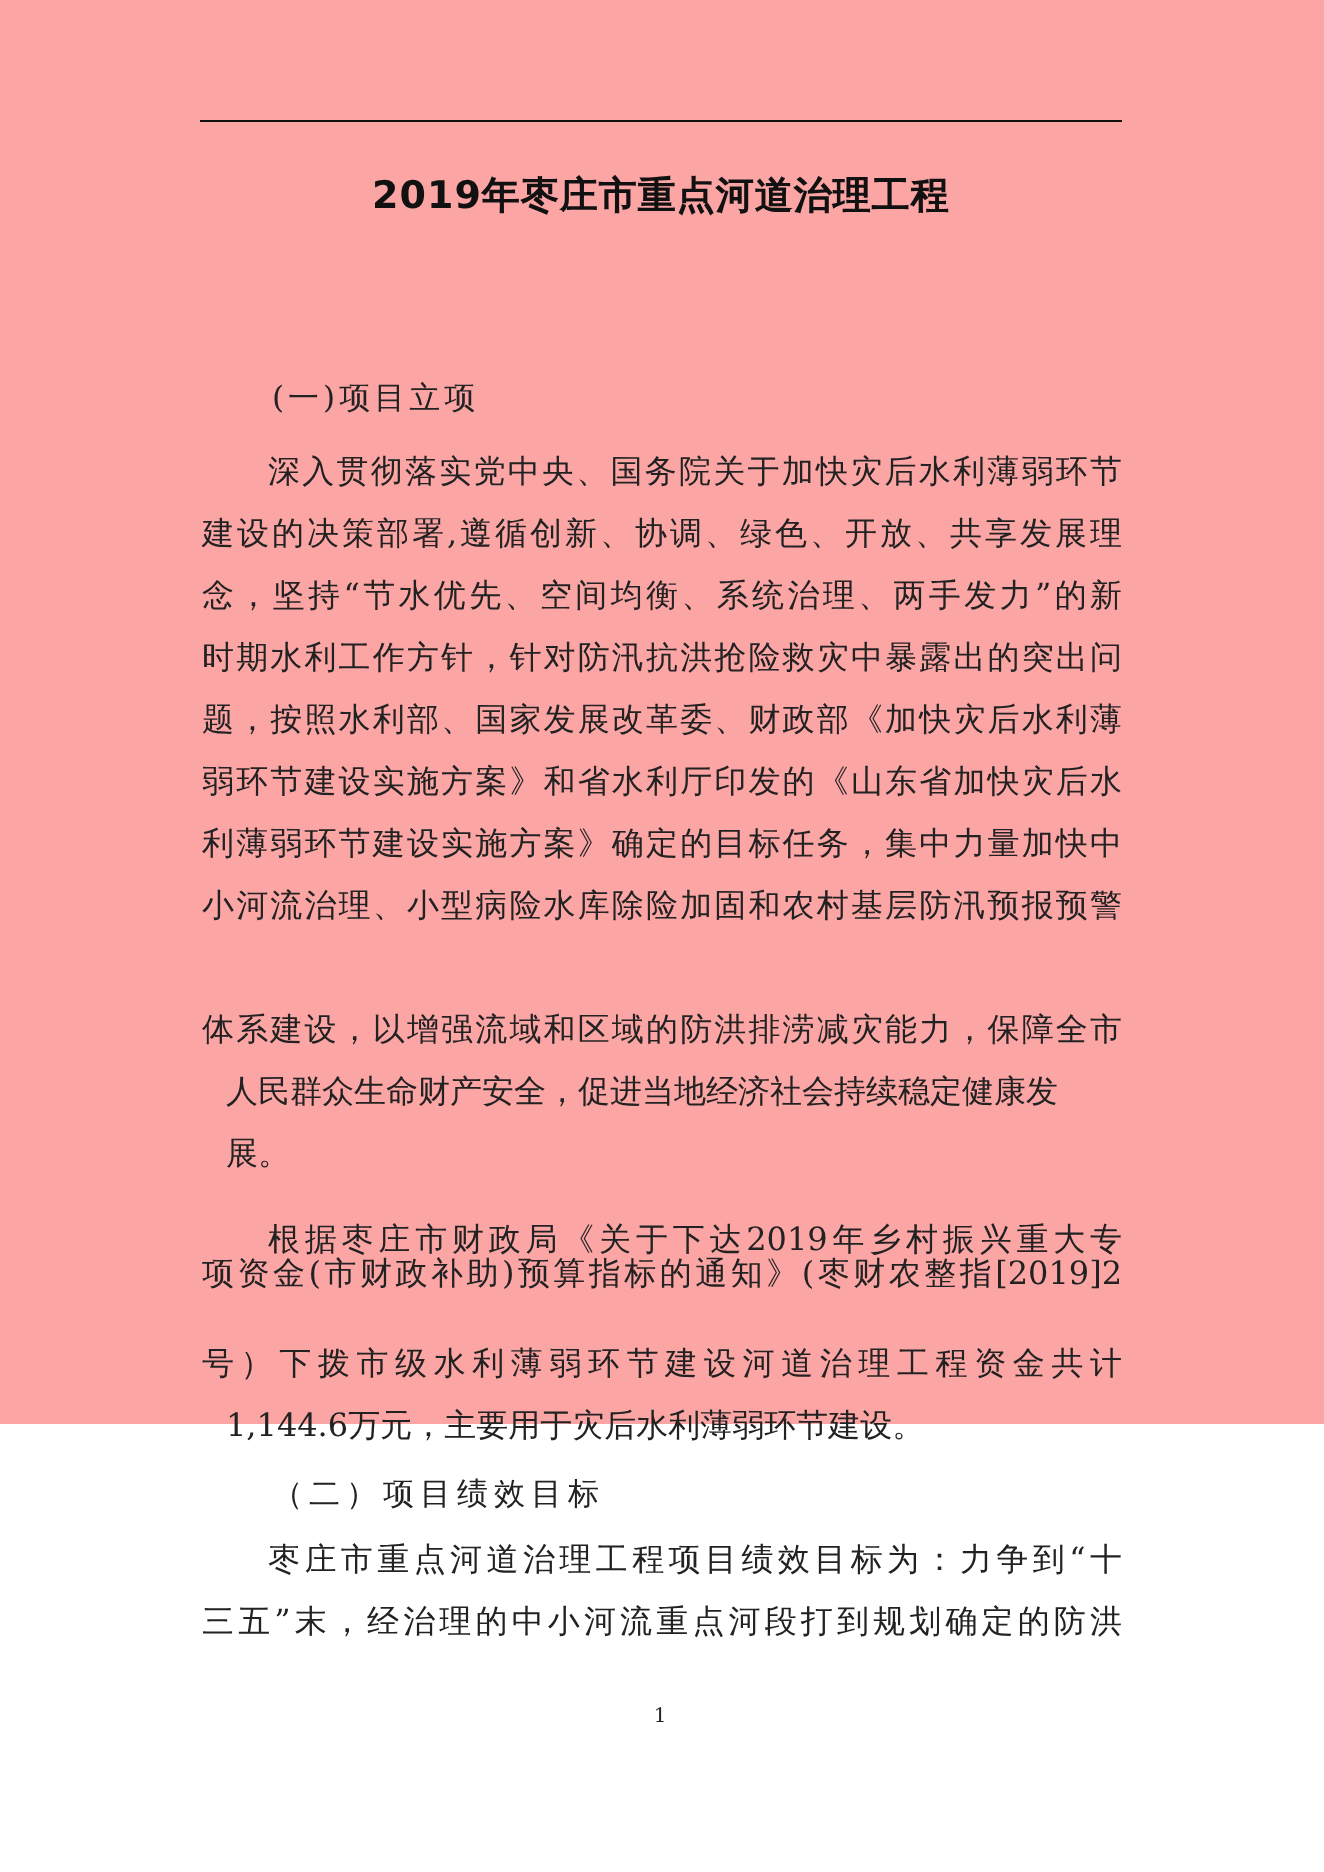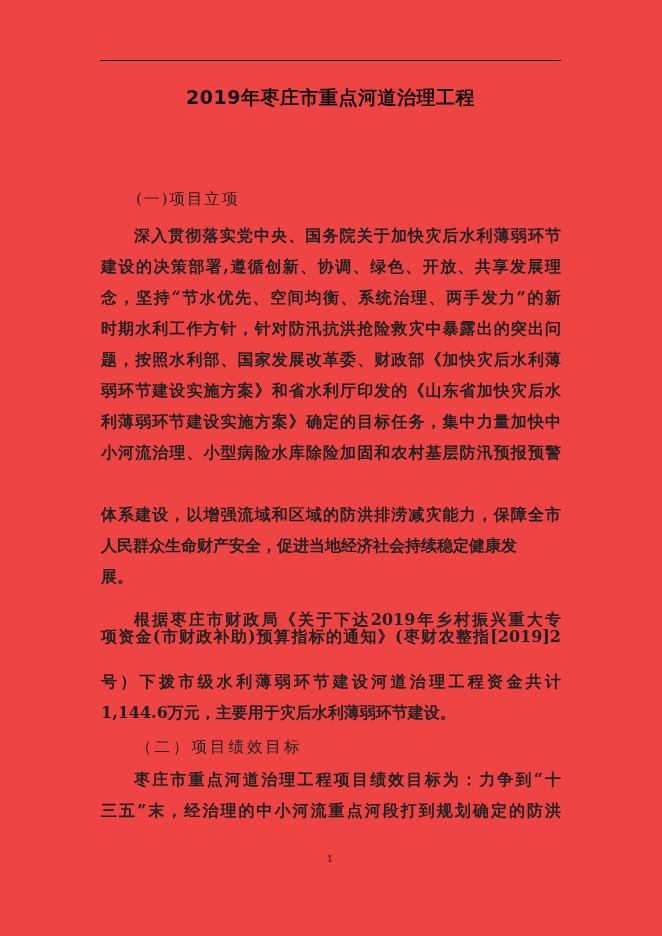--- a/index.html
+++ b/index.html
@@ -11,22 +11,22 @@
       width: 662px;
       height: 936px;
       position: relative;
       overflow: hidden;
       font-family: "DejaVu Serif", "Liberation Serif", serif;
       color: #1a1a1a;
     }
     .page {
       position: absolute;
       left: 0; top: 0;
-      width: 662px; height: 936px;
-      background: #ef4444;
+      width: 662px; height: 712px;
+      background: #fca5a5;
     }
     .header-rule {
       position: absolute;
       left: 100px;
       top: 60px;
       width: 461px;
       height: 0;
       border-top: 1.5px solid #111;
     }
     .title {
@@ -63,24 +63,23 @@
     .line {
       position: absolute;
       left: 101px;
       width: 460px;
       font-size: 16px;
       line-height: 20px;
       color: #222;
       white-space: nowrap;
       text-align: justify;
       text-align-last: justify;
-      font-weight: bold;
     }
     .line.indent { left: 134px; width: 427px; }
-    .line.last { text-align-last: left; }
+    .line.last { text-align-last: left; margin-left: 12px; }
     .page-number {
       position: absolute;
       left: 320px;
       top: 853px;
       width: 20px;
       text-align: center;
       font-size: 10px;
       color: #222;
     }
   </style>

